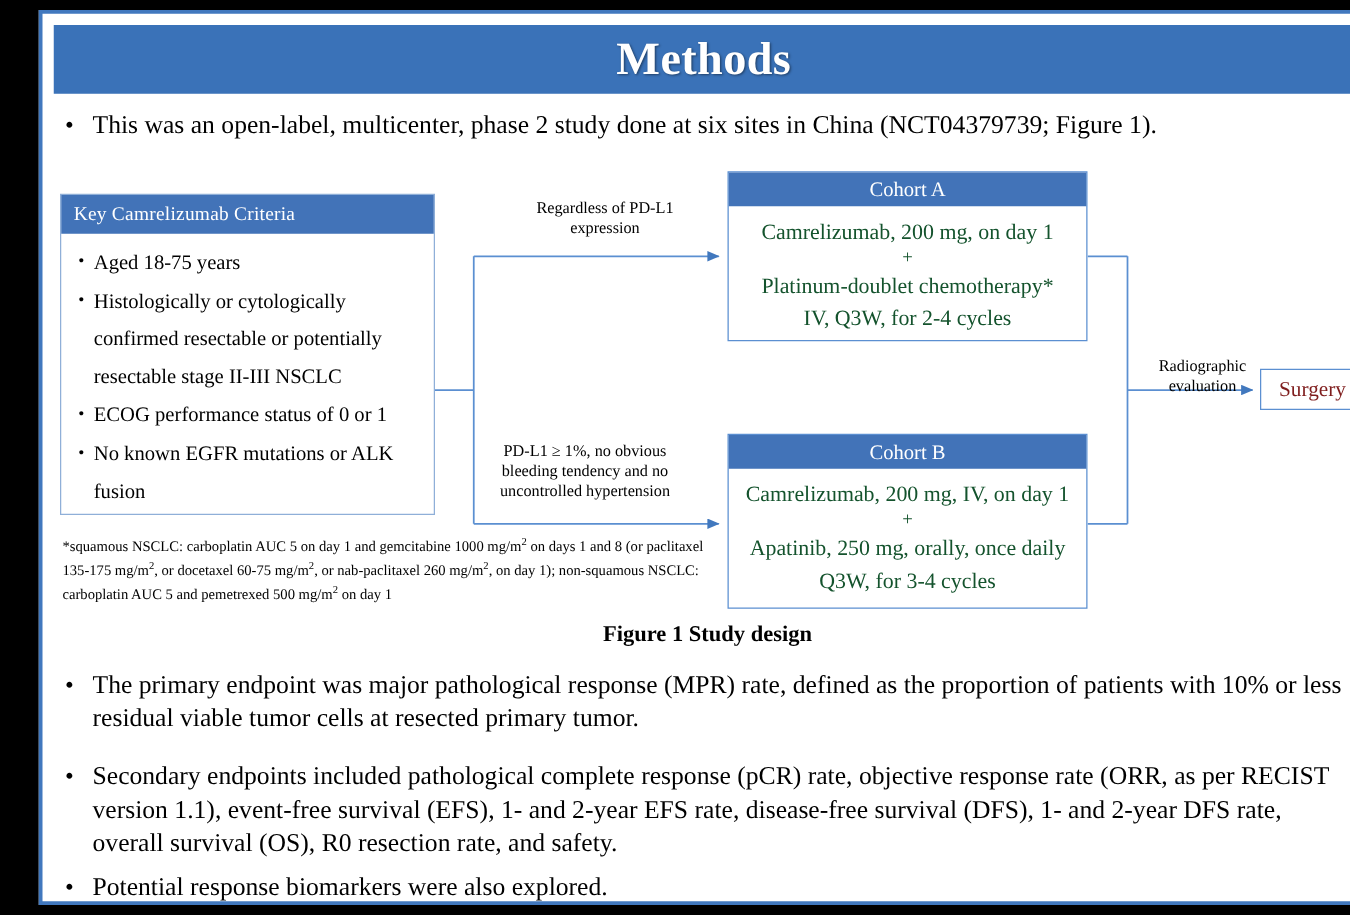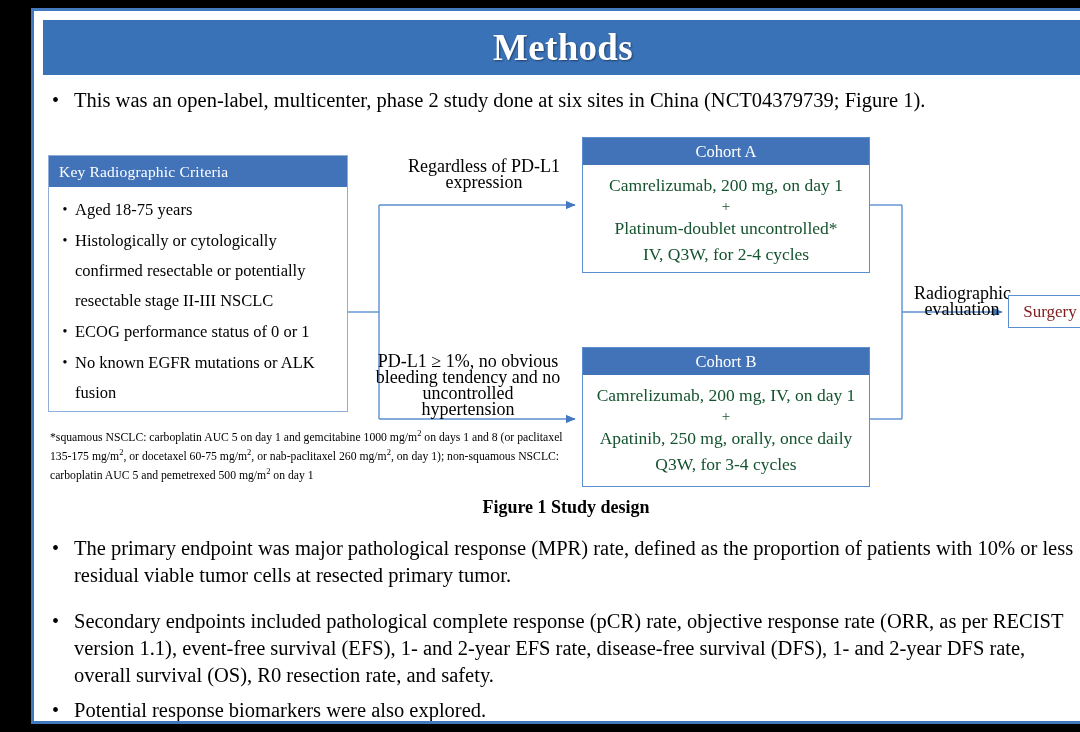--- a/index.html
+++ b/index.html
@@ -159,21 +159,21 @@
     display:flex; align-items:center; justify-content:center;
   }
   #surgery .surgery-label{
     font-size:17px; color:#7f1d1d;text-align:right;
   }
 
   
   .annot{
     position:absolute;
     text-align:center;
-    font-size:18px;
+    font-size:13px;
     line-height:16px;
     color:#000;
   }
   #annot-top{ left:370px; top:29px; width:160px; }
   #annot-bottom{ left:340px; top:224px; width:188px; }
   #annot-radio{ left:880px; top:156px; width:96px; }
 
   
   #connectors{
     position:absolute;
@@ -228,21 +228,21 @@
 
         <line x1="836" y1="290" x2="868" y2="290"></line>
 
         <line x1="868" y1="76" x2="868" y2="290"></line>
 
         <line x1="868" y1="183" x2="968" y2="183" marker-end="url(#arrowhead)"></line>
       </g>
     </svg>
 
     <div class="box" id="elig">
-      <div class="box-header">Key  Radiographic Criteria</div>
+      <div class="box-header">Key  Camrelizumab Criteria</div>
       <div class="crit-list">
         <div class="crit-item">
           <span class="crit-dot">•</span>
           <span class="crit-text">Aged 18-75 years</span>
         </div>
         <div class="crit-item">
           <span class="crit-dot">•</span>
           <span class="crit-text">Histologically or cytologically confirmed resectable or potentially resectable stage II-III  NSCLC</span>
         </div>
         <div class="crit-item">
@@ -272,21 +272,21 @@
     <div class="annot" id="annot-radio">
       <div>Radiographic</div>
       <div>evaluation</div>
     </div>
 
     <div class="box cohort" id="cohortA">
       <div class="box-header">Cohort A</div>
       <div class="cohort-body">
         <div>Camrelizumab, 200 mg, on day 1</div>
         <div class="plus">+</div>
-        <div>Platinum-doublet uncontrolled*</div>
+        <div>Platinum-doublet chemotherapy*</div>
         <div>IV, Q3W, for 2-4 cycles</div>
       </div>
     </div>
 
     <div class="box cohort" id="cohortB">
       <div class="box-header">Cohort B</div>
       <div class="cohort-body">
         <div>Camrelizumab, 200 mg, IV, on day 1</div>
         <div class="plus">+</div>
         <div>Apatinib, 250 mg, orally, once daily</div>

